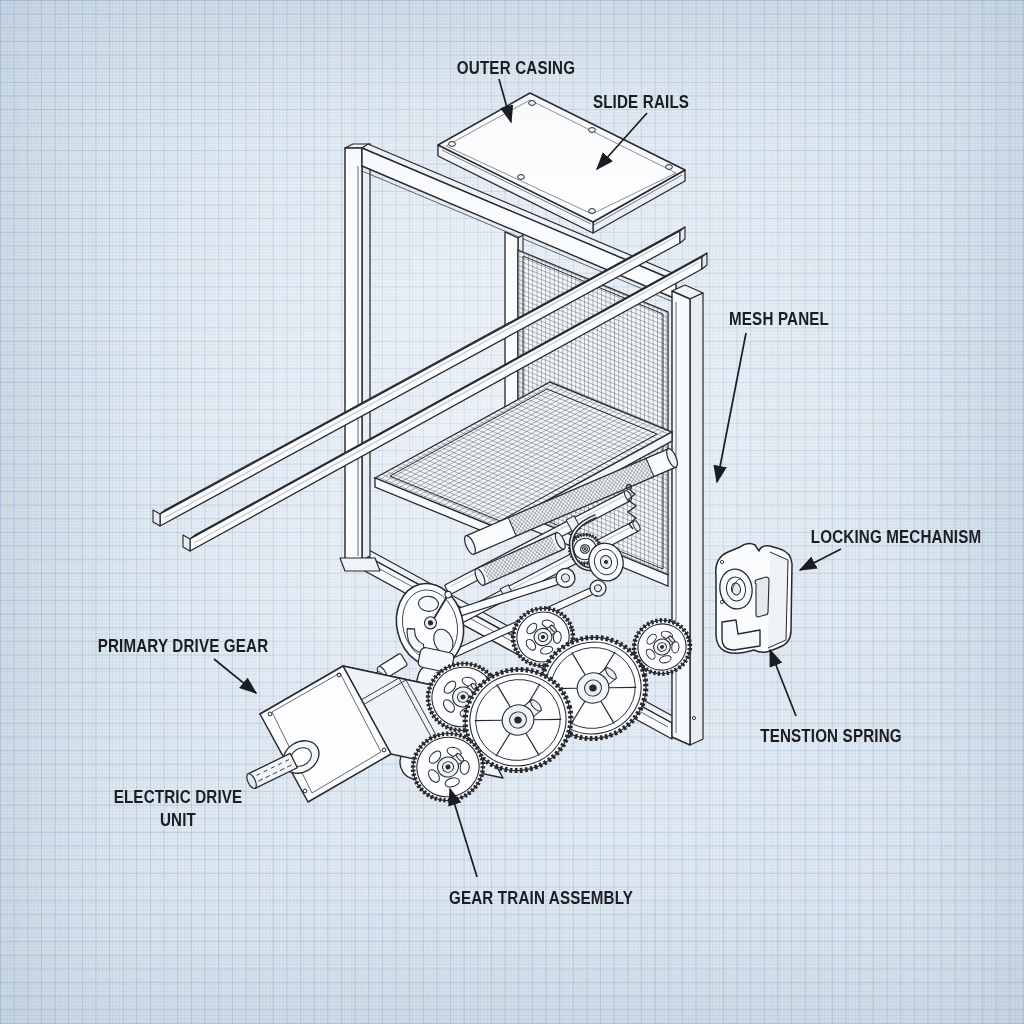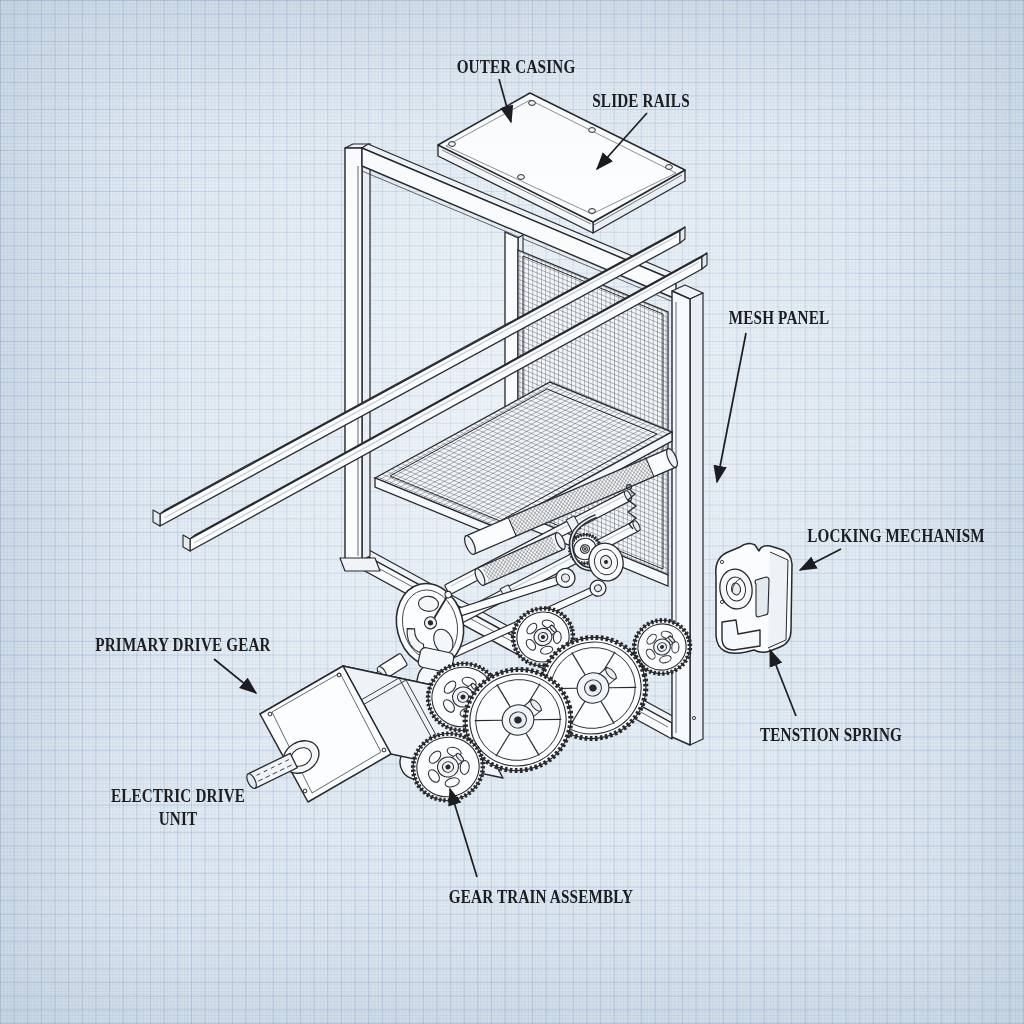--- a/index.html
+++ b/index.html
@@ -6,21 +6,21 @@
   .stage{
     position:relative;width:1024px;height:1024px;overflow:hidden;
     background-color:#e1eaf2;
     background-image:
       radial-gradient(ellipse at 50% 42%, rgba(255,255,255,.45), rgba(255,255,255,0) 62%),
       linear-gradient(rgba(120,155,195,.30) 1px, transparent 1px),
       linear-gradient(90deg, rgba(120,155,195,.30) 1px, transparent 1px),
       linear-gradient(rgba(120,155,195,.10) 1px, transparent 1px),
       linear-gradient(90deg, rgba(120,155,195,.10) 1px, transparent 1px);
     background-size:auto,13.65px 13.65px,13.65px 13.65px,3.41px 3.41px,3.41px 3.41px;
-    font-family:Liberation Serif, serif;
+    font-family:Liberation Sans, sans-serif;
   }
   .stage::after{
     content:"";position:absolute;inset:0;pointer-events:none;
     box-shadow:inset 0 0 170px rgba(96,126,158,.28);
   }
   svg.draw{position:absolute;left:0;top:0;}
   .lbl{
     position:absolute;white-space:nowrap;color:#1b1d20;
     font-weight:700;font-size:18.5px;letter-spacing:.2px;
     transform:translate(-50%,-50%) scaleX(.82);

